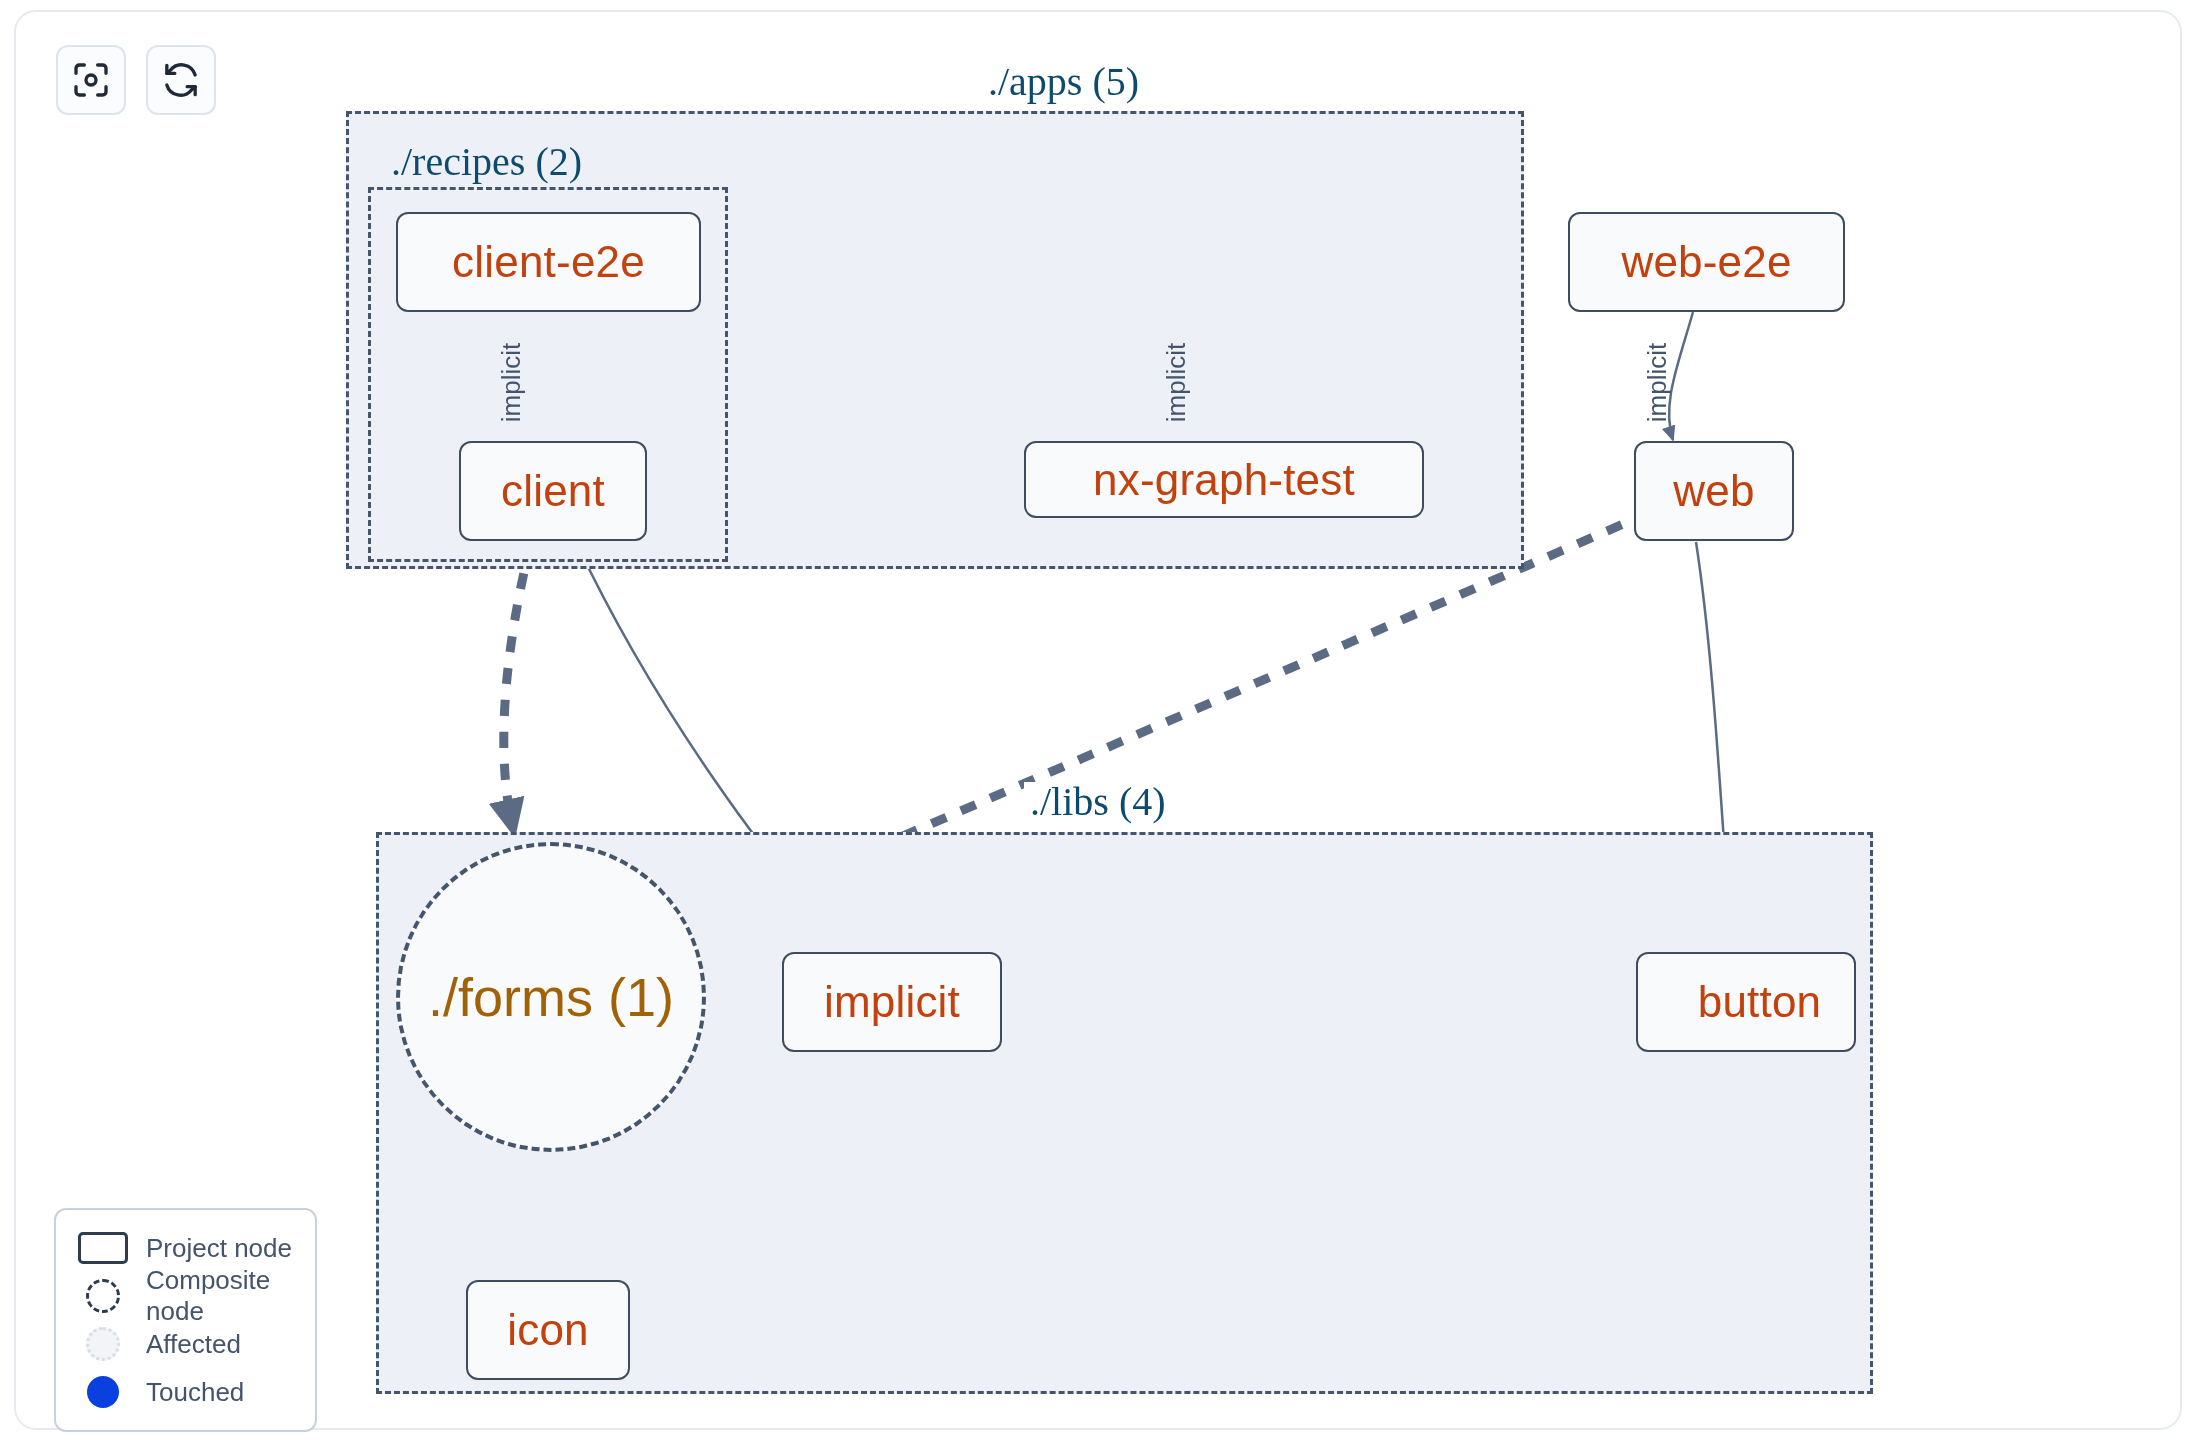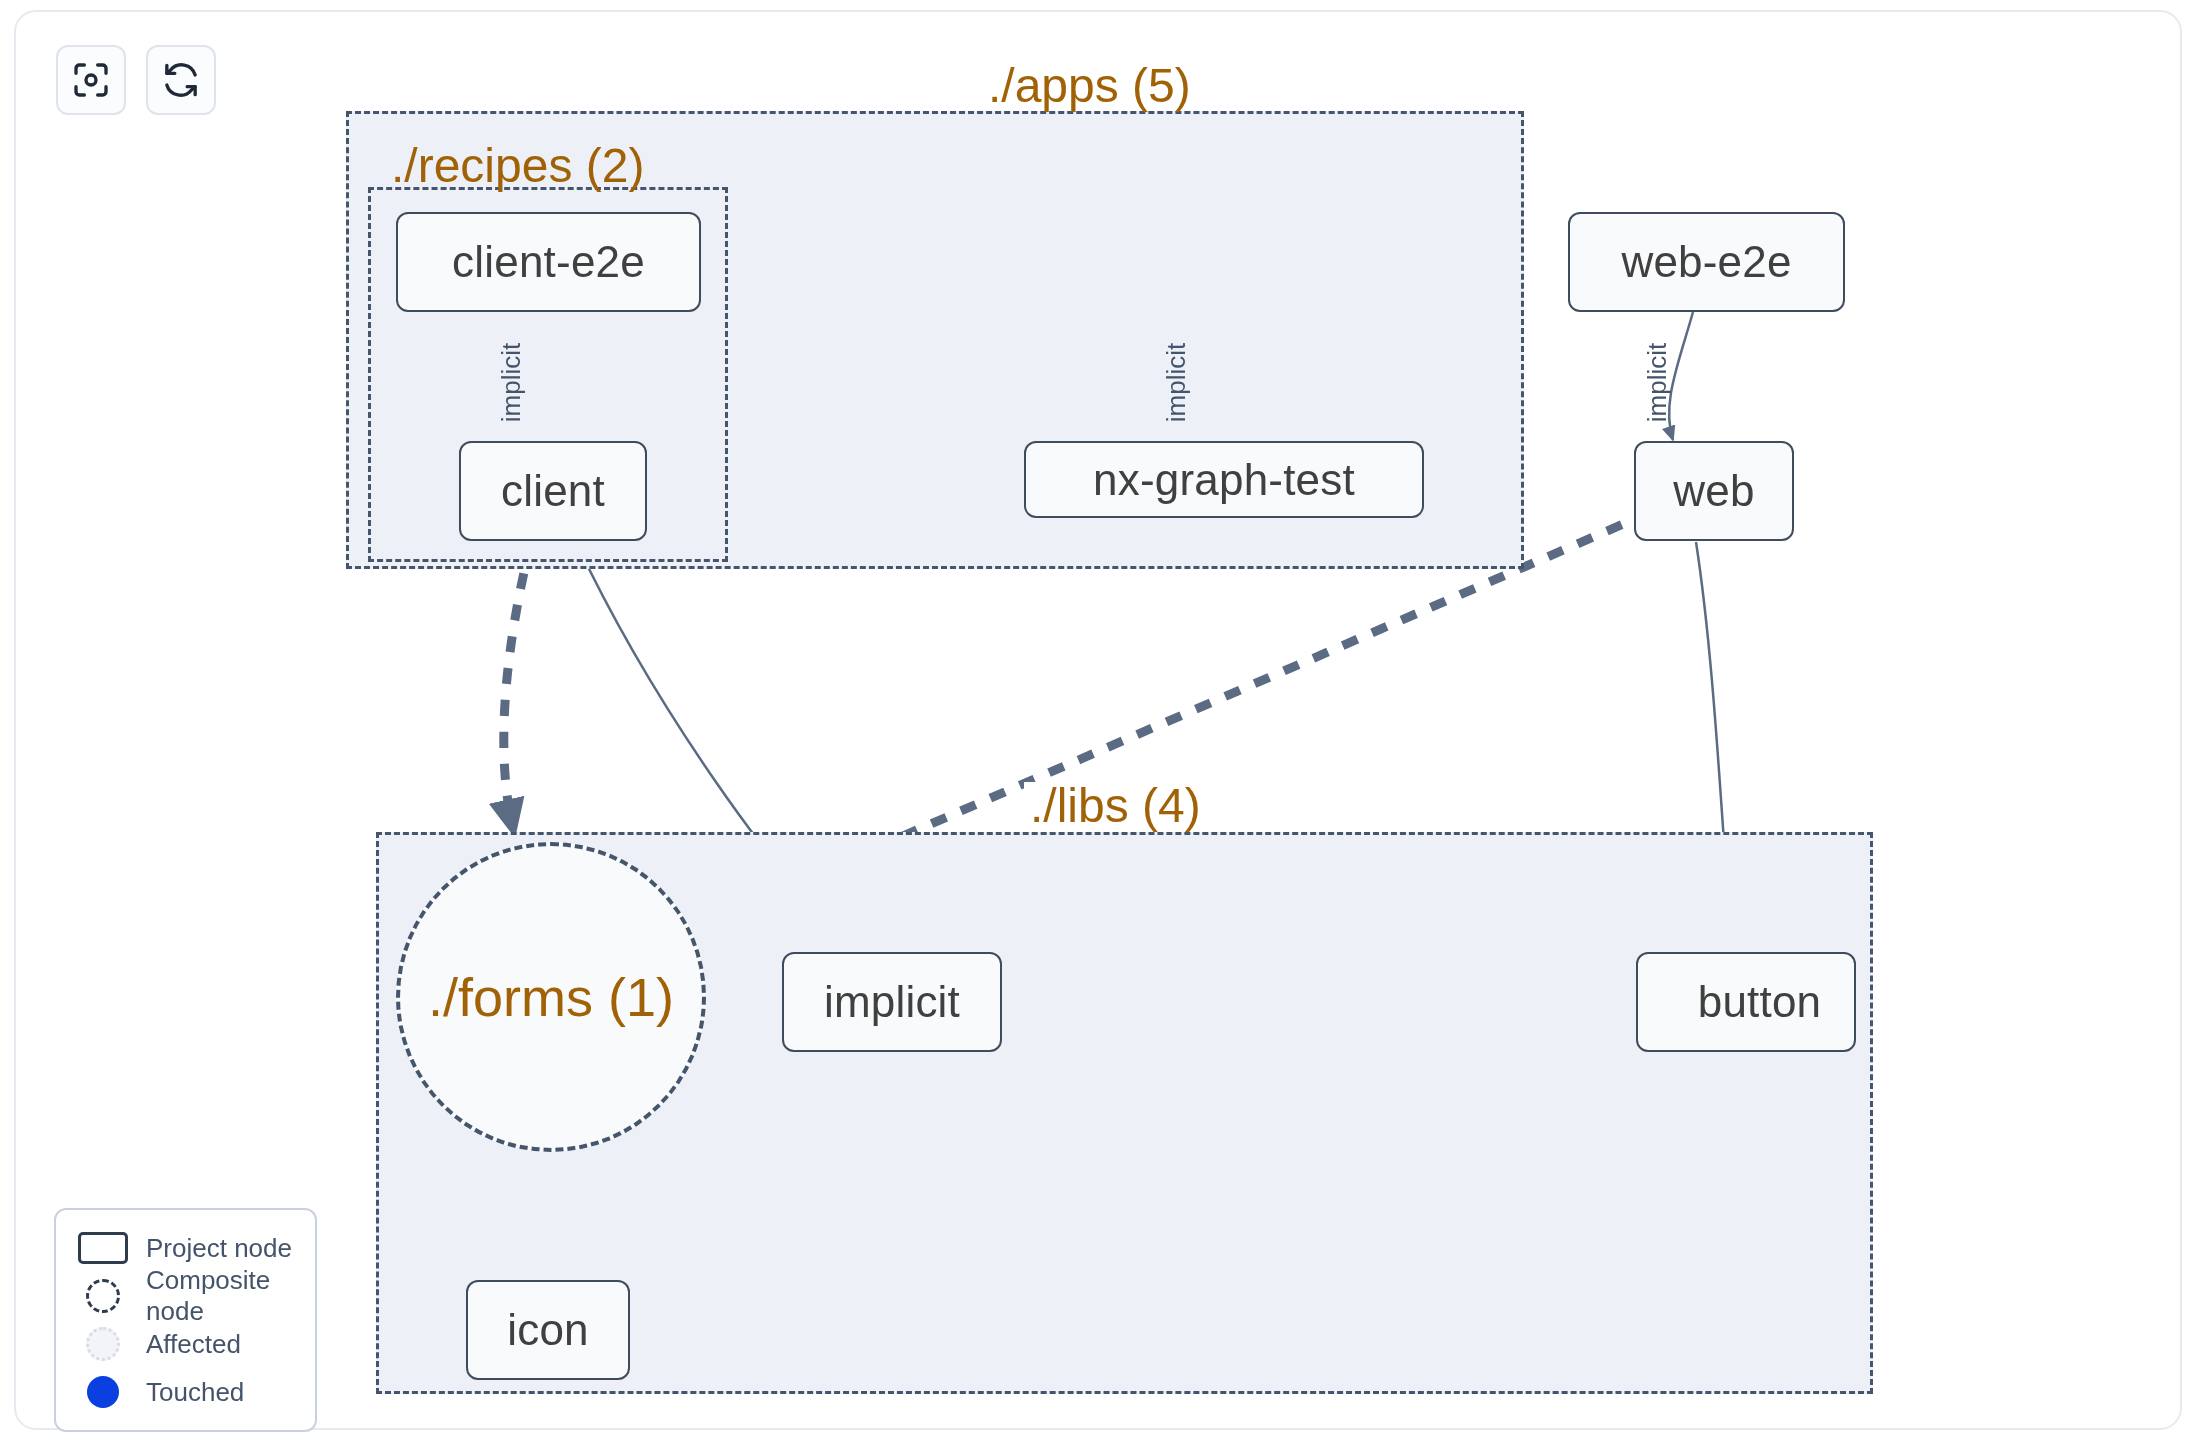--- a/index.html
+++ b/index.html
@@ -66,40 +66,41 @@
   .group-box {
     position: absolute;
     box-sizing: border-box;
     background: #edf1f7;
     border: 3px dashed #45556b;
     z-index: 10;
   }
   .group-box.inner { background: #edf1f7; }
   .group-label {
     position: absolute;
-    font-size: 48px;
-    color: #a16207;
+    font-size: 40px;
+    color: #0c4a6e;
     white-space: nowrap;
     z-index: 30;
     line-height: 1;
+    font-family: Liberation Serif, serif;
   }
   .group-label.on-white { background: #ffffff; padding: 0 6px; }
   .group-label.on-fill  { background: transparent; }
 
   
   .node {
     position: absolute;
     box-sizing: border-box;
     background: #f8fafc;
     border: 2px solid #3e4c5e;
     border-radius: 12px;
     display: flex;
     align-items: center;
     justify-content: center;
-    color: #404040;
+    color: #c2410c;
     font-size: 44px;
     letter-spacing: 0.2px;
     z-index: 25;
     cursor: pointer;
     white-space: nowrap;
   }
 
   
   .composite-node {
     position: absolute;

